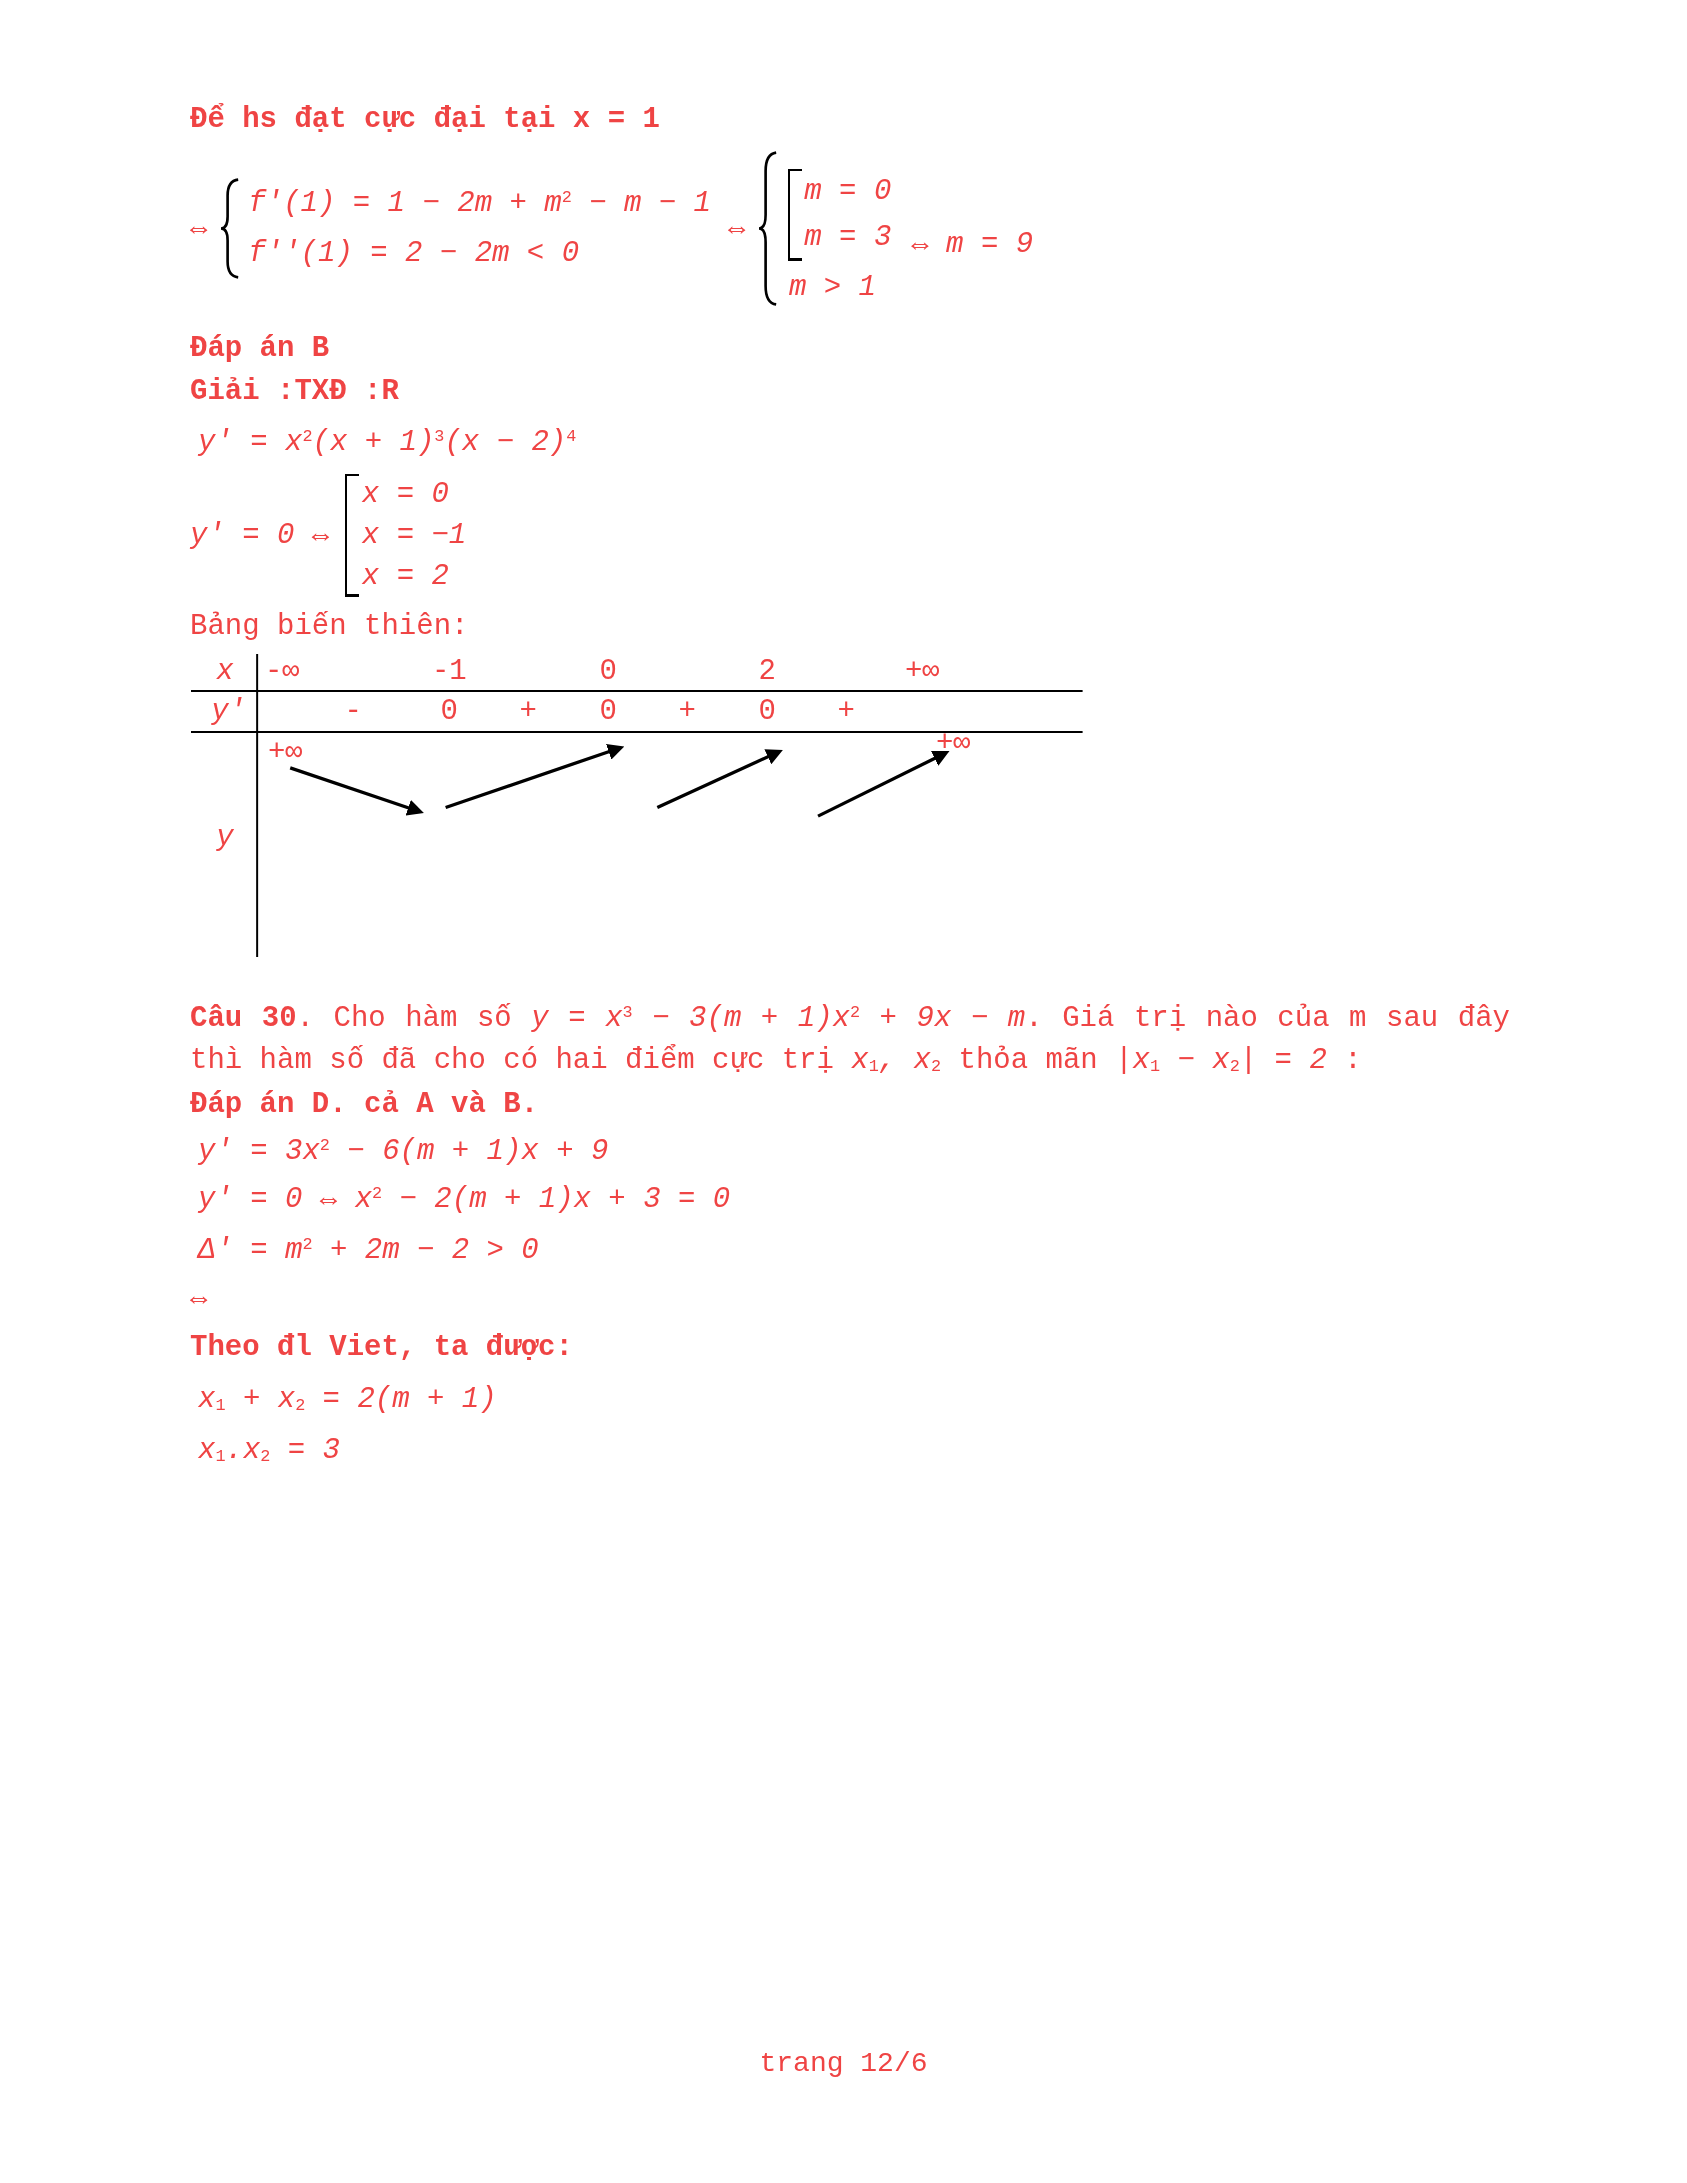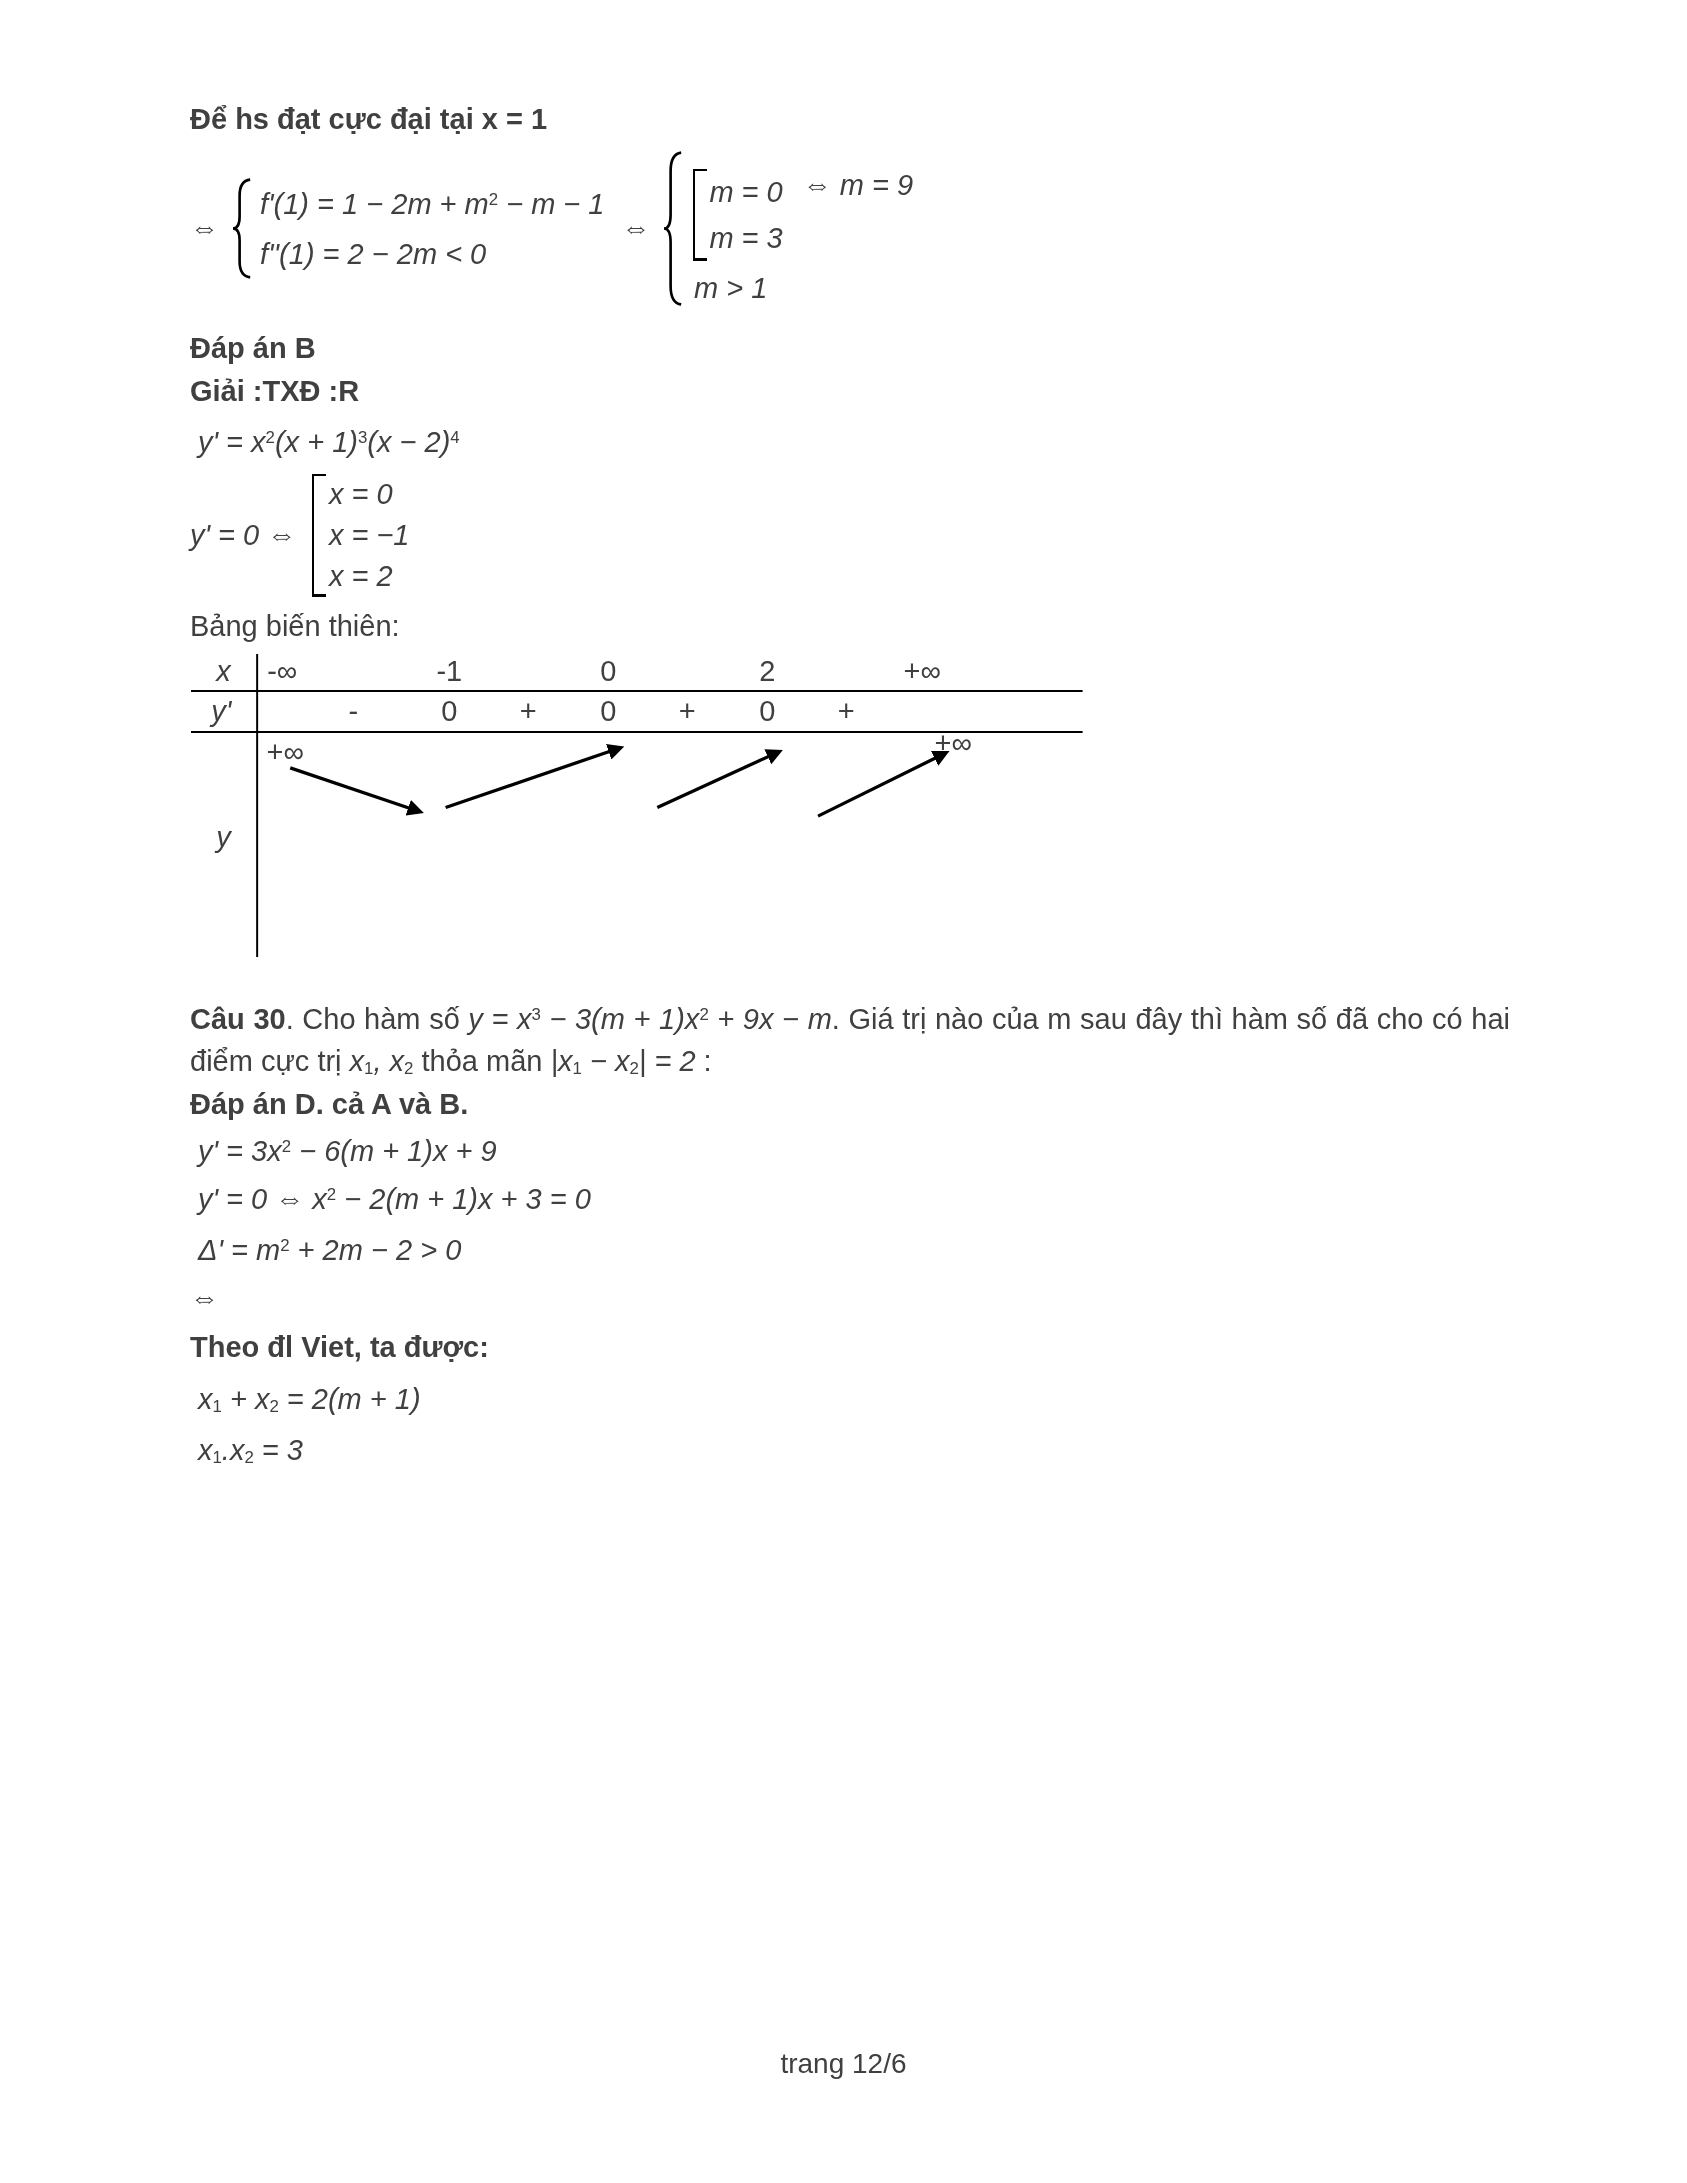--- a/index.html
+++ b/index.html
@@ -1,18 +1,18 @@
 <!DOCTYPE html>
 <html style="font-size:10.6px"><head>
 <meta charset="utf-8">
 <style>
   *{box-sizing:border-box;}
   html,body{margin:0;padding:0;background:#ffffff;}
-  .page{position:relative;width:1687px;height:2183px;background:#fff;color:#404040;
-        font-family:Liberation Sans, sans-serif;font-size:29px;}
+  .page{position:relative;width:1687px;height:2183px;background:#fff;color:#ef4444;
+        font-family:Liberation Mono, monospace;font-size:29px;}
   .content{position:absolute;left:190px;top:97px;width:1320px;}
   .b{font-weight:700;}
   .m{font-style:italic;}
   .m sup,.m sub{font-style:normal;}
   sup{font-size:0.58em;vertical-align:0.55em;line-height:0;}
   sub{font-size:0.58em;vertical-align:-0.2em;line-height:0;}
   .line{line-height:41px;margin:2px 0;}
   .para{text-align:justify;line-height:42px;margin:4px 0 1.3px 0;}
   .mline{line-height:41px;margin:10.6px 0;padding-left:8px;}
   .sys{display:flex;align-items:center;margin:6.6px 0;}
@@ -21,21 +21,21 @@
   .bracesvg{flex:0 0 auto;margin:0 6.6px 0 2.6px;display:block;}
   .ln76{line-height:50px;}
   .ln70{line-height:46px;}
   .ln62{line-height:41px;}
   .ln82{line-height:54px;}
   .sqbr{display:flex;flex-direction:column;justify-content:center;align-items:flex-start;
         border-left:2.6px solid #000;position:relative;padding-left:14.6px;margin-left:9.3px;}
   .sqbr::before,.sqbr::after{content:"";position:absolute;left:0;width:12px;height:2.6px;background:#000;}
   .sqbr::before{top:0;}
   .sqbr::after{bottom:0;}
-  .irow{display:flex;align-items:flex-start;gap:20px;margin-top:22px;}
+  .irow{display:flex;align-items:flex-end;gap:20px;margin-top:22px;}
   .sqrtw{white-space:nowrap;}
   .sqsign{display:inline-block;transform:translateY(-1.3px);margin-right:-1.3px;}
   .rad{display:inline-block;border-top:2px solid #000;padding:1.3px 3.3px 0 2px;line-height:1.05;}
   .bbt{position:relative;width:926px;height:311px;margin:6.6px 0 33px 1.3px;}
   .bbt-svg{position:absolute;left:0;top:0;}
   .tl{position:absolute;line-height:33px;white-space:nowrap;}
   .cx{transform:translateX(-50%);}
   .footer{position:absolute;left:0;top:2047px;width:1687px;text-align:center;
           font-size:28px;line-height:33px;}
 </style>

